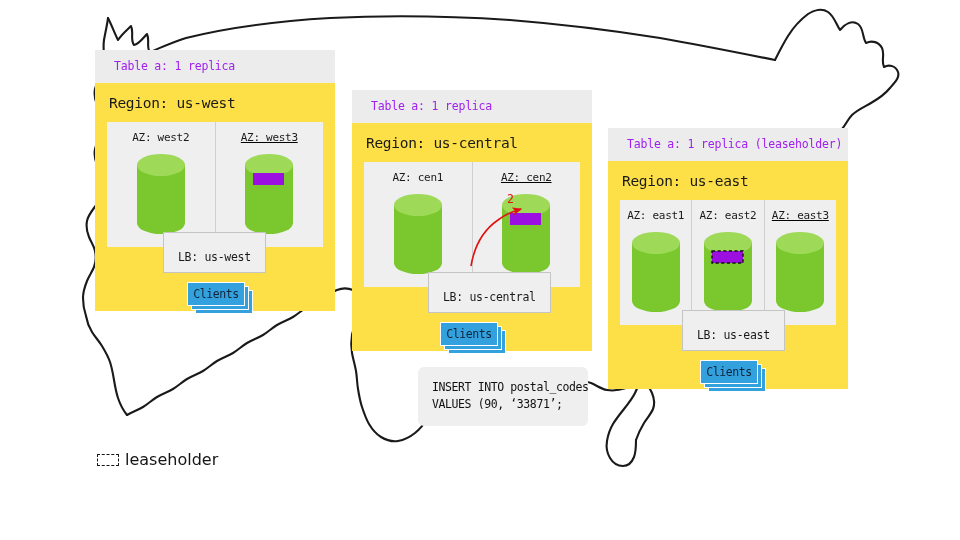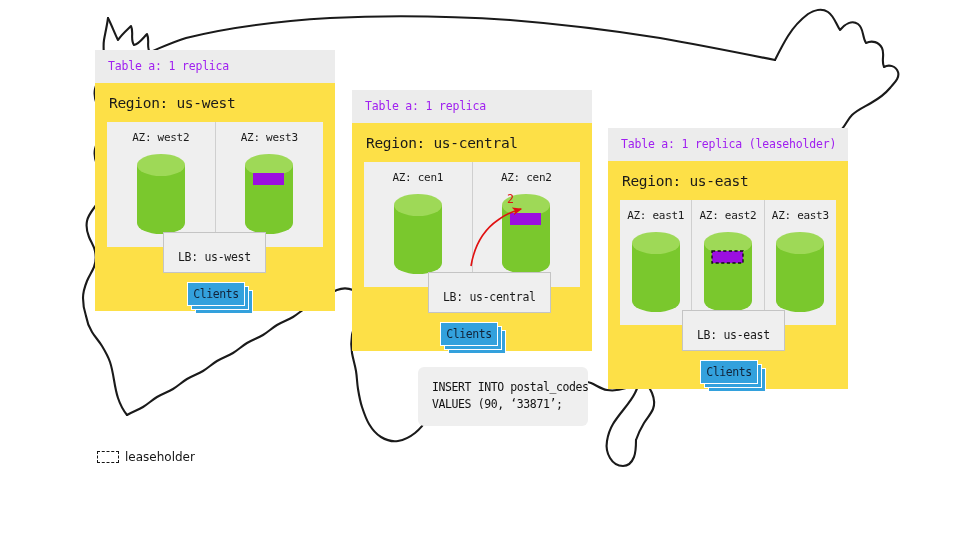--- a/index.html
+++ b/index.html
@@ -25,21 +25,21 @@
   
   .region-panel {
     position: absolute;
     z-index: 3;
   }
   .panel-header {
     background: #ececec;
     color: #a020f0;
     font-size: 11.5px;
     line-height: 1;
-    padding: 11px 0 10px 13px;
+    padding: 11px 0 10px 19px;
     letter-spacing: -0.2px;
     white-space: nowrap;
   }
   .panel-body {
     background: #fde047;
     padding: 0;
     position: relative;
   }
   .region-title {
     color: #1a1a1a;
@@ -55,21 +55,21 @@
   }
   .az-cell {
     flex: 1 1 0;
     border-right: 1px solid #cfcfcf;
     padding: 9px 0 12px 0;
     display: flex;
     flex-direction: column;
     align-items: center;
     position: relative;
   }
-  .az-cell:last-child { border-right: none; }
+  .az-cell:last-child { border-right: none; text-decoration: underline; }
   .az-label {
     font-size: 11px;
     color: #1a1a1a;
     letter-spacing: -0.3px;
     white-space: nowrap;
     margin-bottom: 7px;
   }
   .cyl-wrap { position: relative; }
 
   
@@ -132,21 +132,21 @@
     gap: 6px;
   }
   .legend-swatch {
     width: 22px;
     height: 12px;
     border: 1.6px dashed #151515;
     box-sizing: border-box;
   }
   .legend-text {
     font-family: "DejaVu Sans", sans-serif;
-    font-size: 12px;
+    font-size: 16px;
     color: #151515;
     white-space: nowrap;
   }
 
   
   .arrow-layer {
     position: absolute;
     left: 0; top: 0;
     width: 960px; height: 540px;
     z-index: 7;

